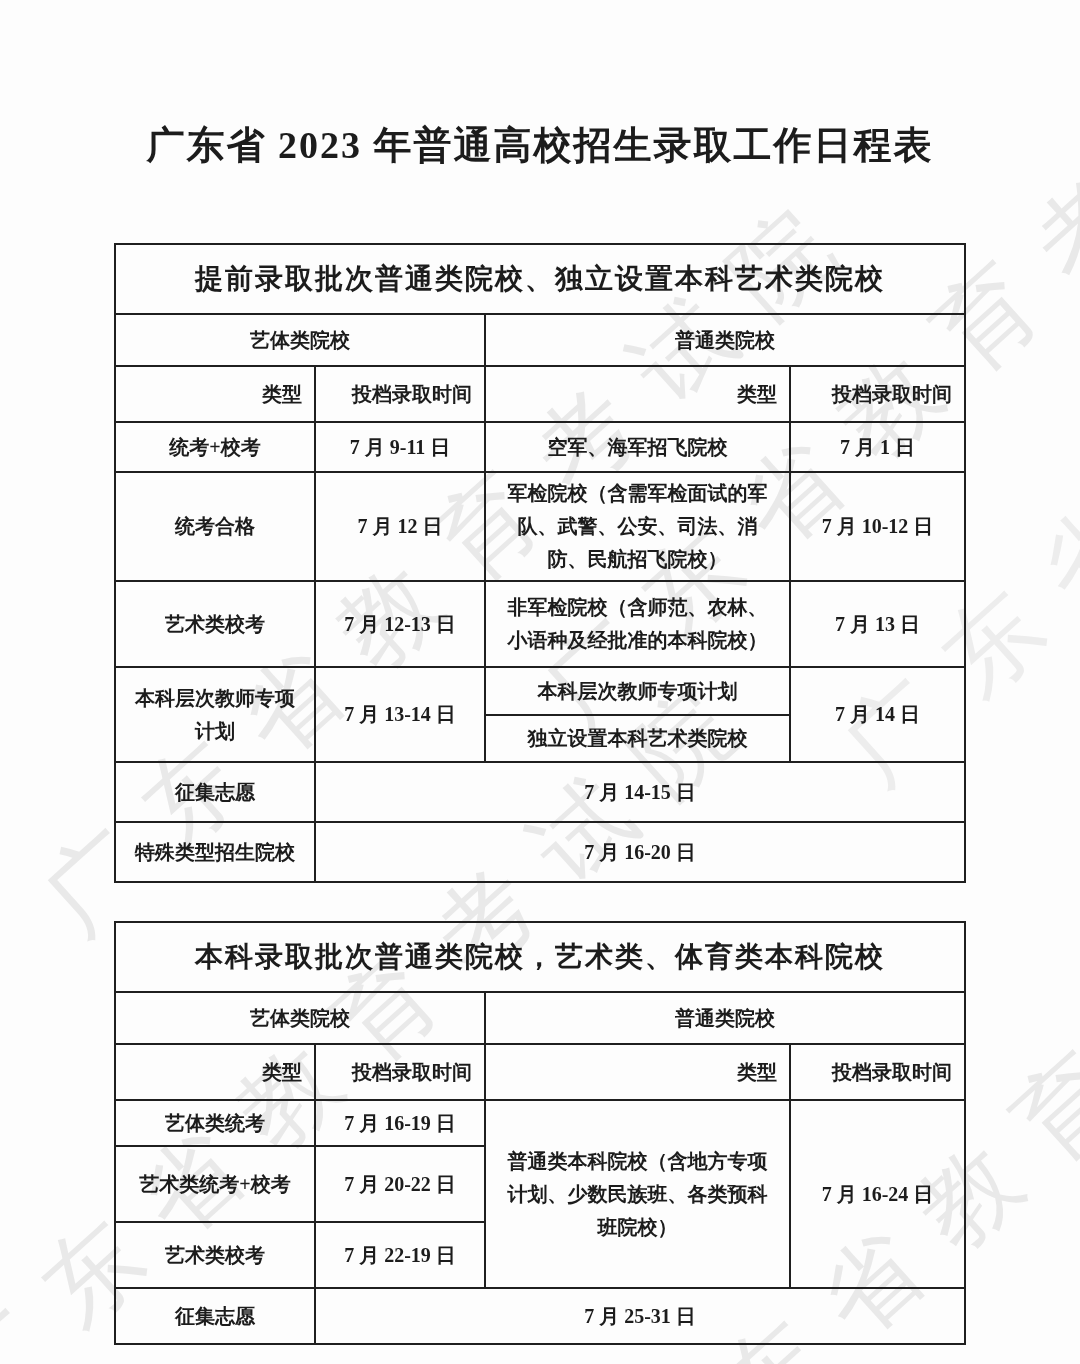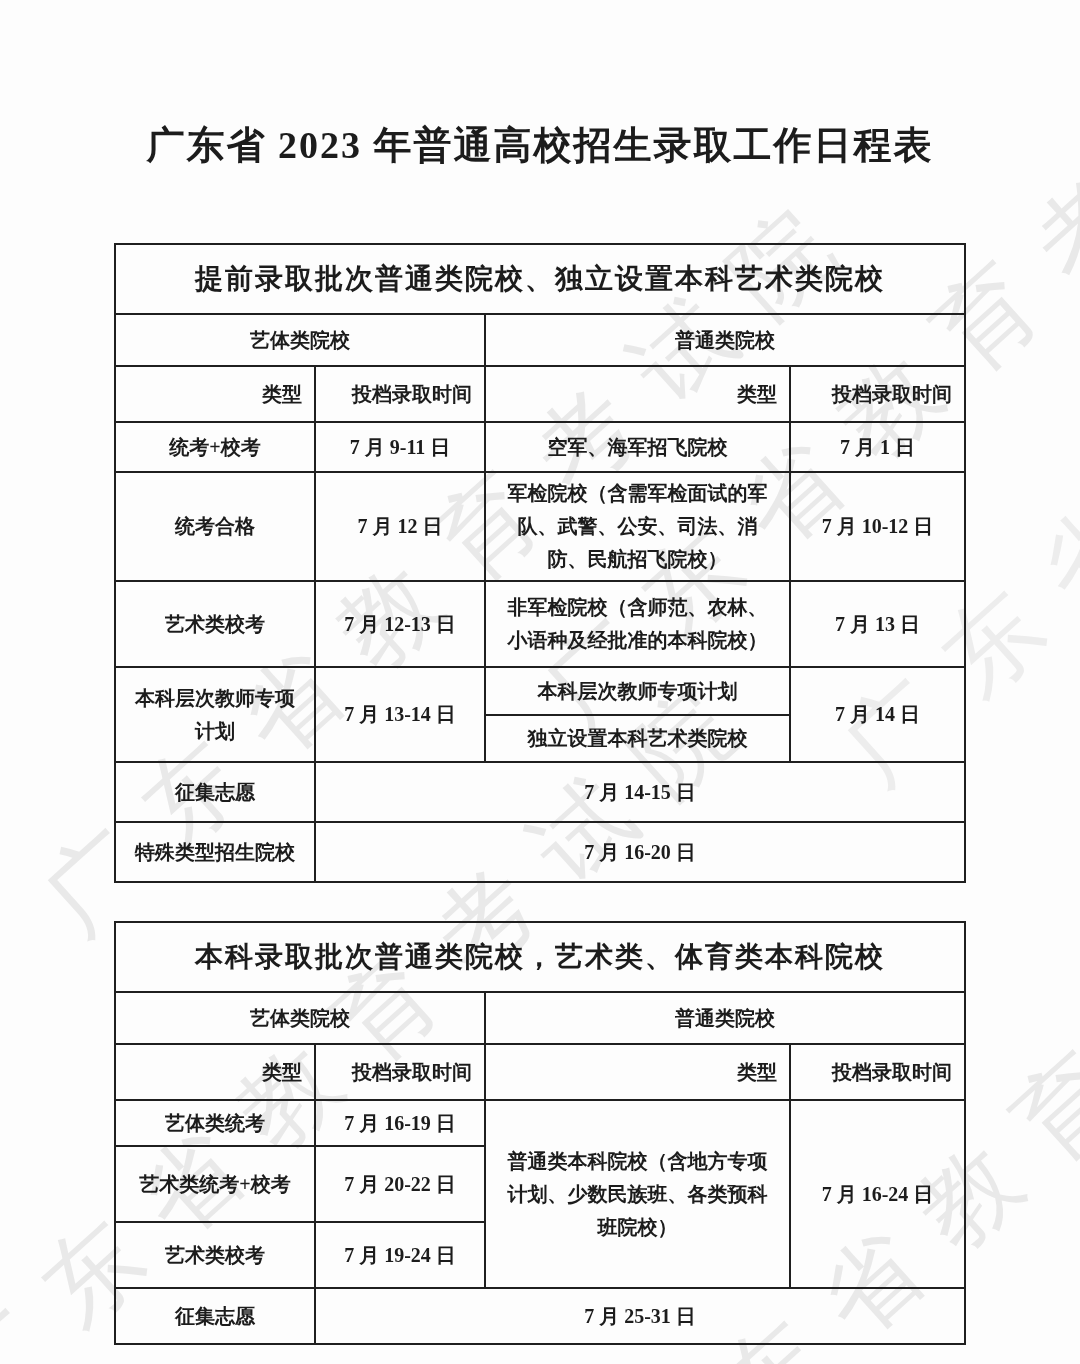--- a/index.html
+++ b/index.html
@@ -158,21 +158,21 @@
       <td>7 月 16-19 日</td>
       <td rowspan="3">普通类本科院校（含地方专项计划、少数民族班、各类预科班院校）</td>
       <td rowspan="3">7 月 16-24 日</td>
     </tr>
     <tr style="height:76px;">
       <td>艺术类统考+校考</td>
       <td>7 月 20-22 日</td>
     </tr>
     <tr style="height:66px;">
       <td>艺术类校考</td>
-      <td>7 月 19-24 日</td>
+      <td>7 月 22-19 日</td>
     </tr>
     <tr style="height:56px;">
       <td>征集志愿</td>
       <td colspan="3">7 月 25-31 日</td>
     </tr>
   </tbody>
     </table>
 
 </div>
 

